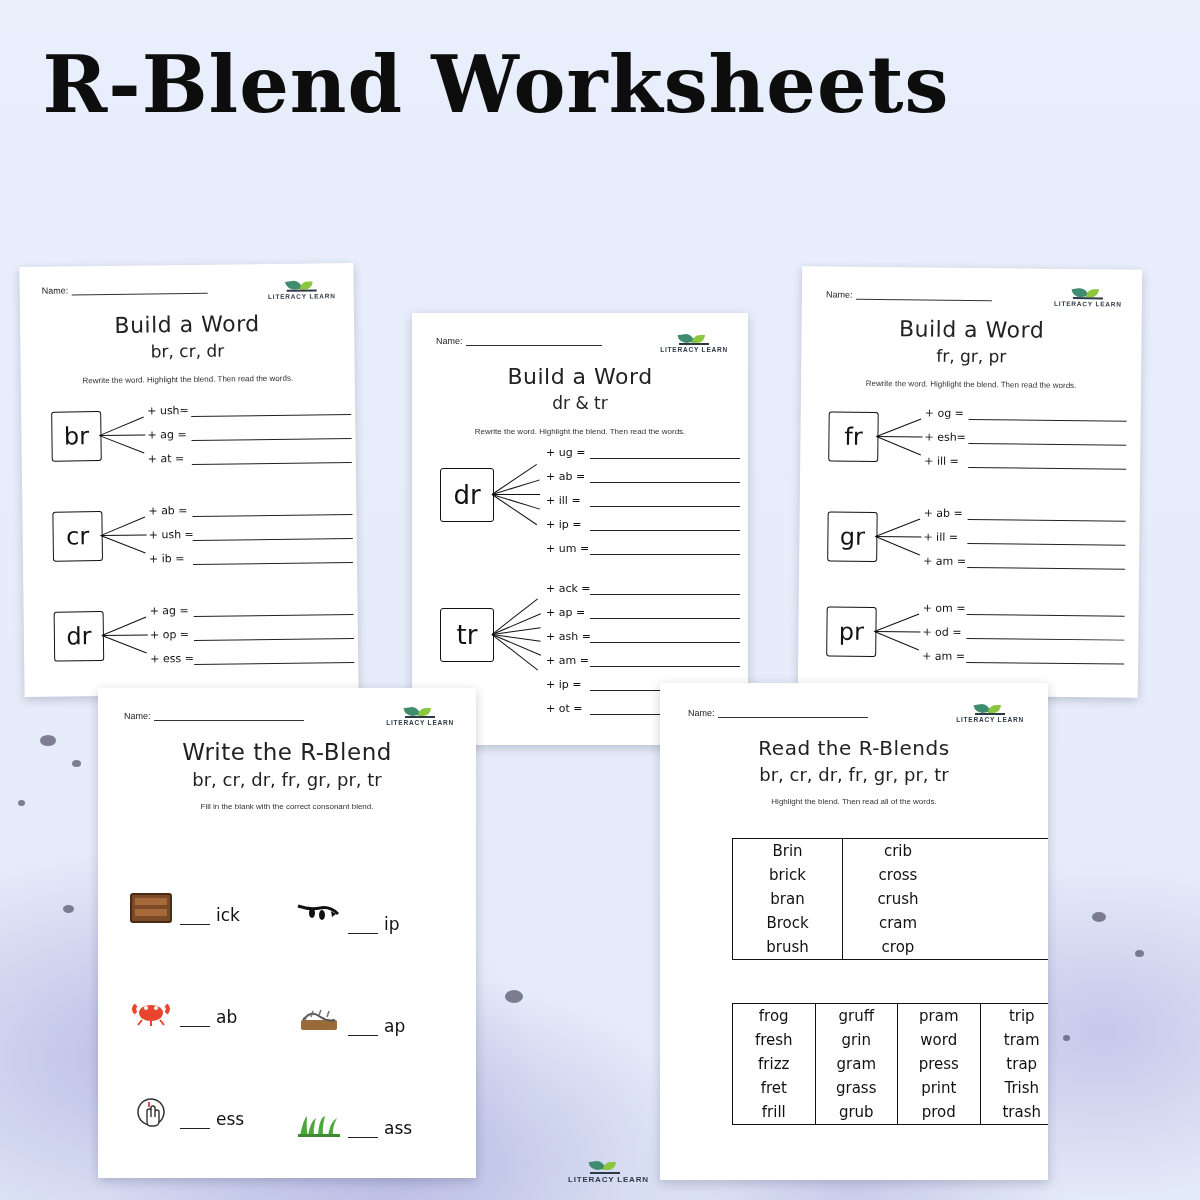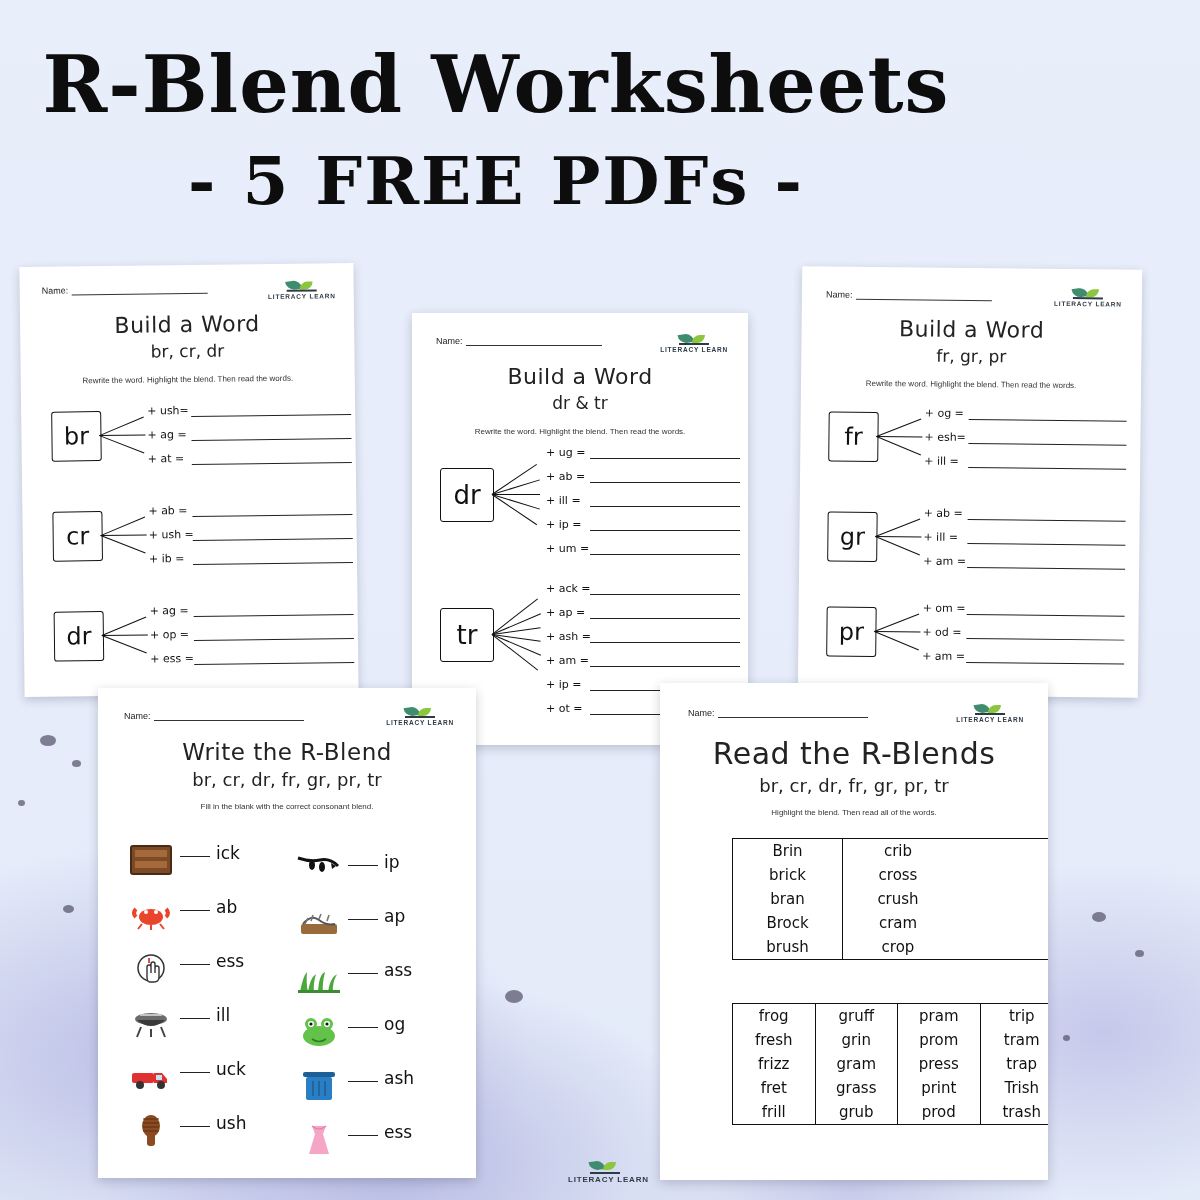--- a/index.html
+++ b/index.html
@@ -165,22 +165,23 @@
   }
   .ending-label { width: 44px; }
   .answer-line {
     border-bottom: 1px solid #222;
     height: 12px;
   }
 
   
   .pic-row {
     display: flex;
-    align-items: flex-start;
+    align-items: flex-end;
     gap: 6px;
+    margin-top: 48px;
   }
   .blank-line {
     border-bottom: 1px solid #222;
     width: 30px;
     height: 13px;
   }
   .word-end {
     font-family: "DejaVu Sans", sans-serif;
     font-size: 17px;
     color: #111;
@@ -214,21 +215,20 @@
 <div class="splat" style="left:505px;top:990px;width:18px;height:13px;"></div>
 <div class="splat" style="left:398px;top:1070px;width:24px;height:17px;"></div>
 <div class="splat" style="left:440px;top:1108px;width:10px;height:8px;"></div>
 <div class="splat" style="left:352px;top:1124px;width:8px;height:6px;"></div>
 <div class="splat" style="left:1092px;top:912px;width:14px;height:10px;"></div>
 <div class="splat" style="left:1135px;top:950px;width:9px;height:7px;"></div>
 <div class="splat" style="left:1063px;top:1035px;width:7px;height:6px;"></div>
 
 <div id="title-block">
   <div id="main-title">R-Blend Worksheets</div>
-  <div id="sub-title">- 5 FREE PDFs -</div>
 </div>
 
 <div class="sheet" style="left:22px; top:265px; width:334px; height:430px; transform: rotate(-0.7deg);">
   <div class="name-row" style="margin:18px 0 0 22px;">
     <span>Name:</span>
     <span class="name-line" style="width:136px;"></span>
   </div>
   <div class="logo" style="position:absolute; right:18px; top:16px;">
     <div class="logo-mark">
         <div class="leaf"></div>
@@ -610,21 +610,21 @@
   </div>
   <div class="logo" style="position:absolute; right:24px; top:20px;">
     <div class="logo-mark">
         <div class="leaf"></div>
         <div class="leaf2"></div>
         <div class="bar"></div>
       </div>
     <div class="logo-text">LITERACY LEARN</div>
   </div>
 
-  <div class="ws-title" style="font-size:30px; margin-top:18px;">Read the R-Blends</div>
+  <div class="ws-title" style="font-size:20px; margin-top:18px;">Read the R-Blends</div>
   <div class="ws-sub" style="font-size:18px; margin-top:4px;">br, cr, dr, fr, gr, pr, tr</div>
   <div class="ws-dir" style="margin-top:12px;">Highlight the blend. Then read all of the words.</div>
 
   <div class="word-table" style="position:absolute; left:28px; top:155px; width:330px; grid-template-columns:1fr 1fr 1fr;">
     <div class="wt-col">
       <div class="wt-cell">Brin</div>
       <div class="wt-cell">brick</div>
       <div class="wt-cell">bran</div>
       <div class="wt-cell">Brock</div>
       <div class="wt-cell">brush</div>
@@ -648,21 +648,21 @@
     </div>
     <div class="wt-col">
       <div class="wt-cell">gruff</div>
       <div class="wt-cell">grin</div>
       <div class="wt-cell">gram</div>
       <div class="wt-cell">grass</div>
       <div class="wt-cell">grub</div>
     </div>
     <div class="wt-col">
       <div class="wt-cell">pram</div>
-      <div class="wt-cell">prom</div>
+      <div class="wt-cell">word</div>
       <div class="wt-cell">press</div>
       <div class="wt-cell">print</div>
       <div class="wt-cell">prod</div>
     </div>
     <div class="wt-col">
       <div class="wt-cell">trip</div>
       <div class="wt-cell">tram</div>
       <div class="wt-cell">trap</div>
       <div class="wt-cell">Trish</div>
       <div class="wt-cell">trash</div>

